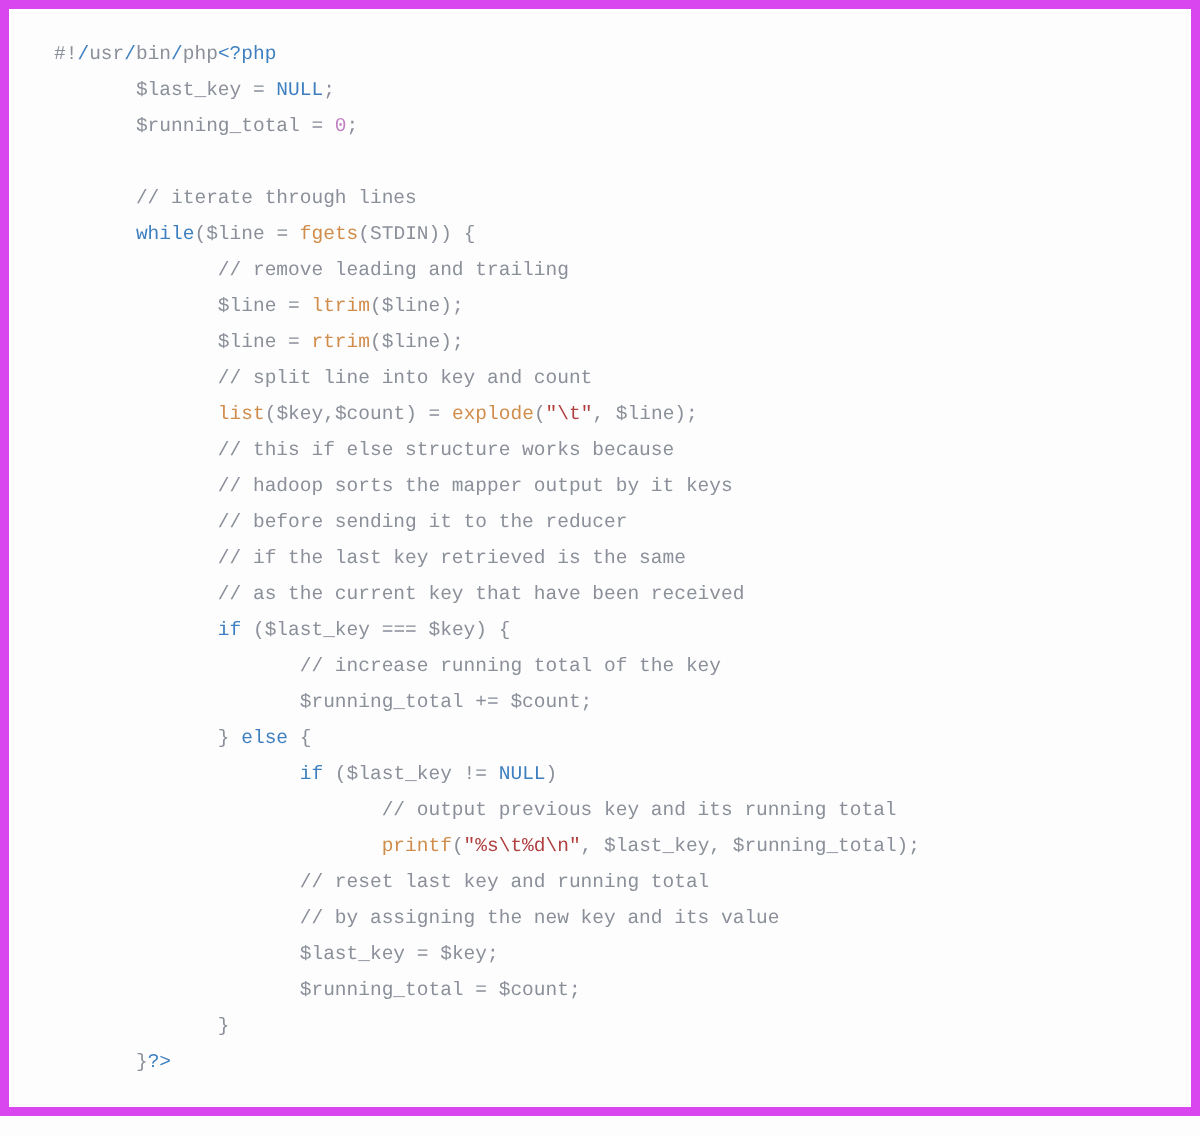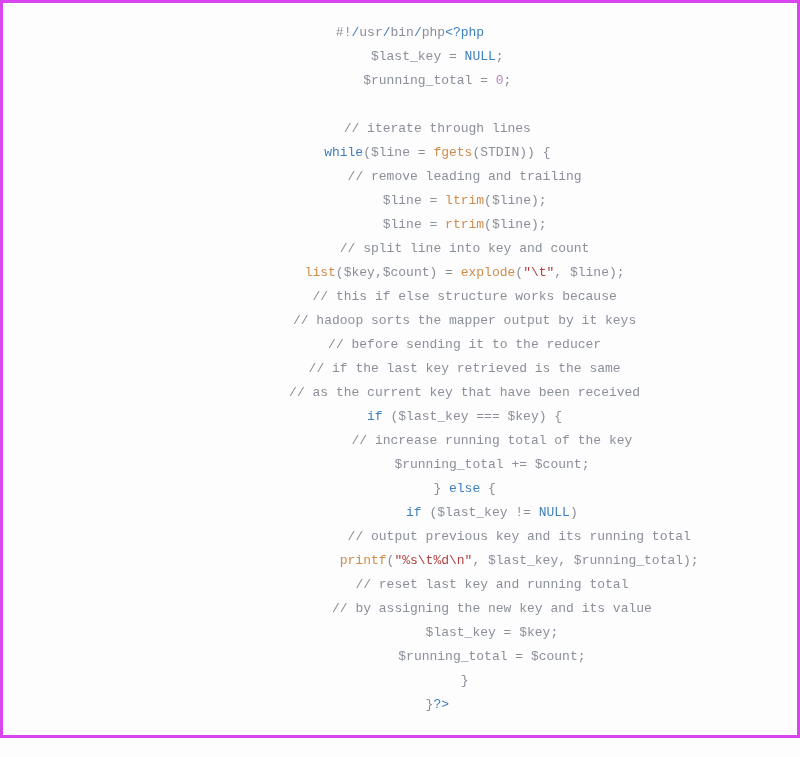--- a/index.html
+++ b/index.html
@@ -9,23 +9,22 @@
     width: 800px;
   }
   pre.code {
     margin: 0;
     padding: 18px 10px 18px 30px;
     font-family: "Courier New", Consolas, monospace;
     font-size: 13px;
     line-height: 24px;
     color: #8a8f99;
     background: #fdfdfd;
-    border: 3px solid #d946ef;
+    border: 6px solid #d946ef;
     white-space: pre;
-    text-align: center;
   }
   .c0 { color: #8a8f99; }
   .kw { color: #3d7fbf; }
   .fn { color: #d08c4a; }
   .str { color: #b04040; }
   .num { color: #c080c0; }
   .br { color: #8a8f99; }
 </style>
 </head>
 <body>

